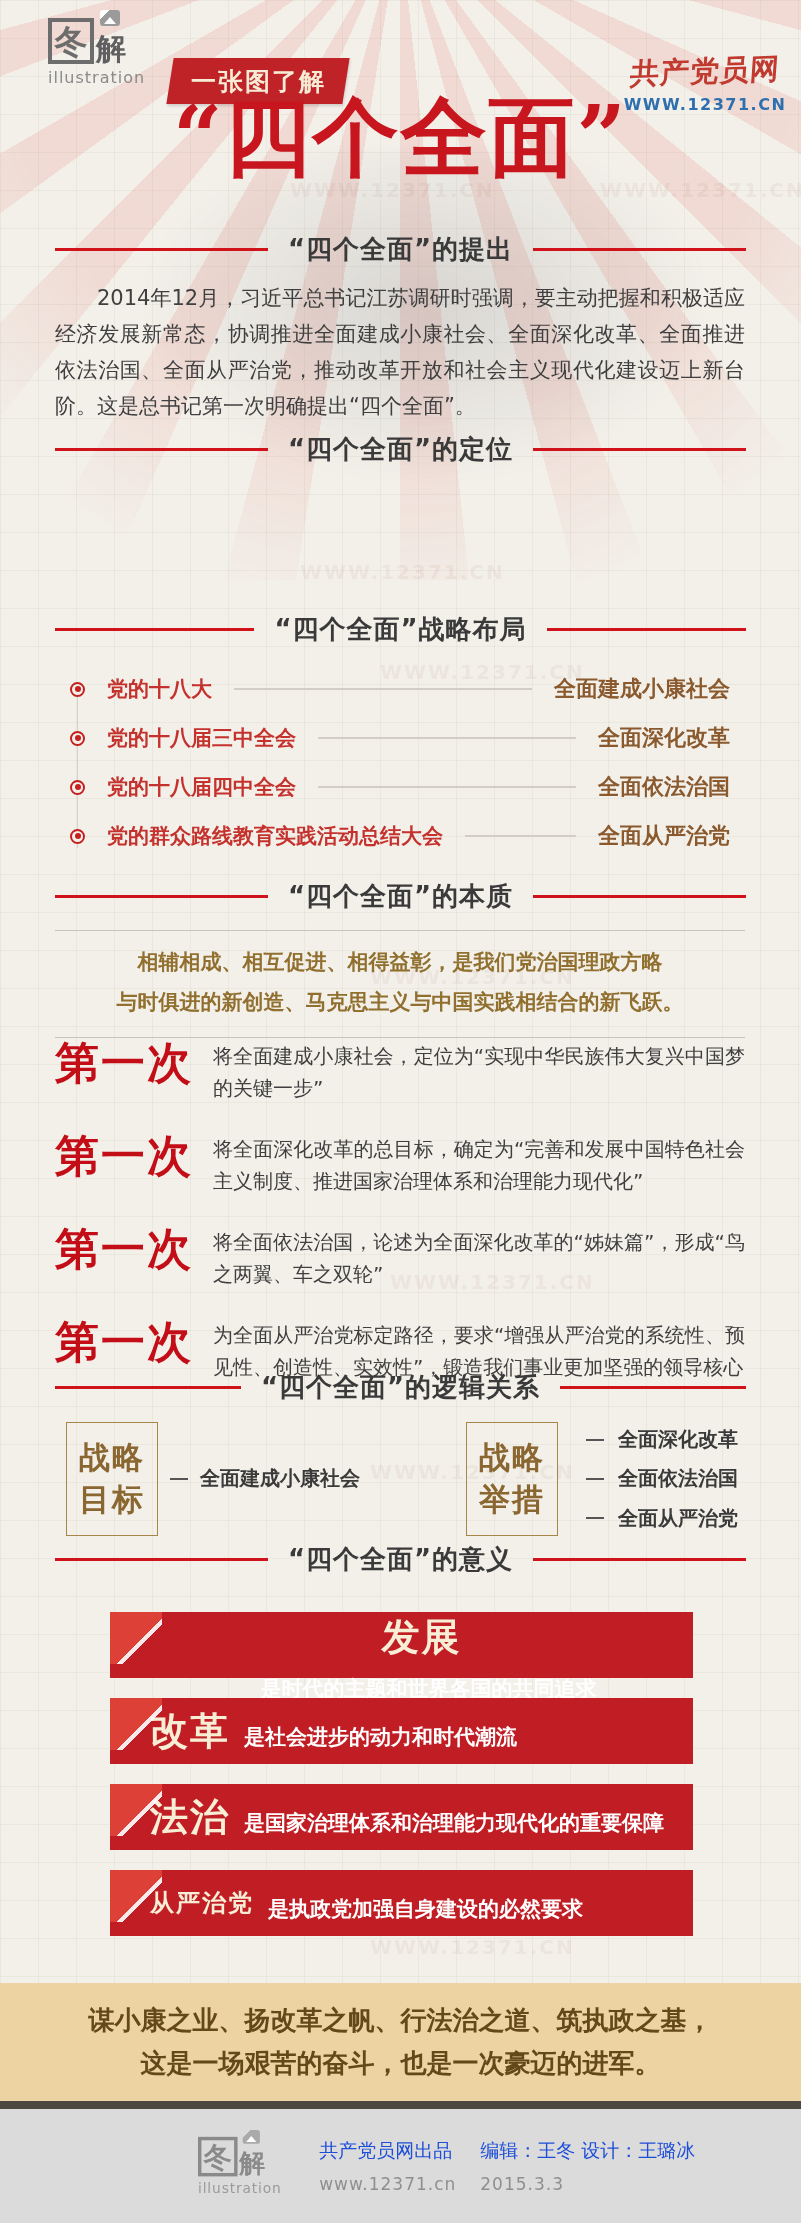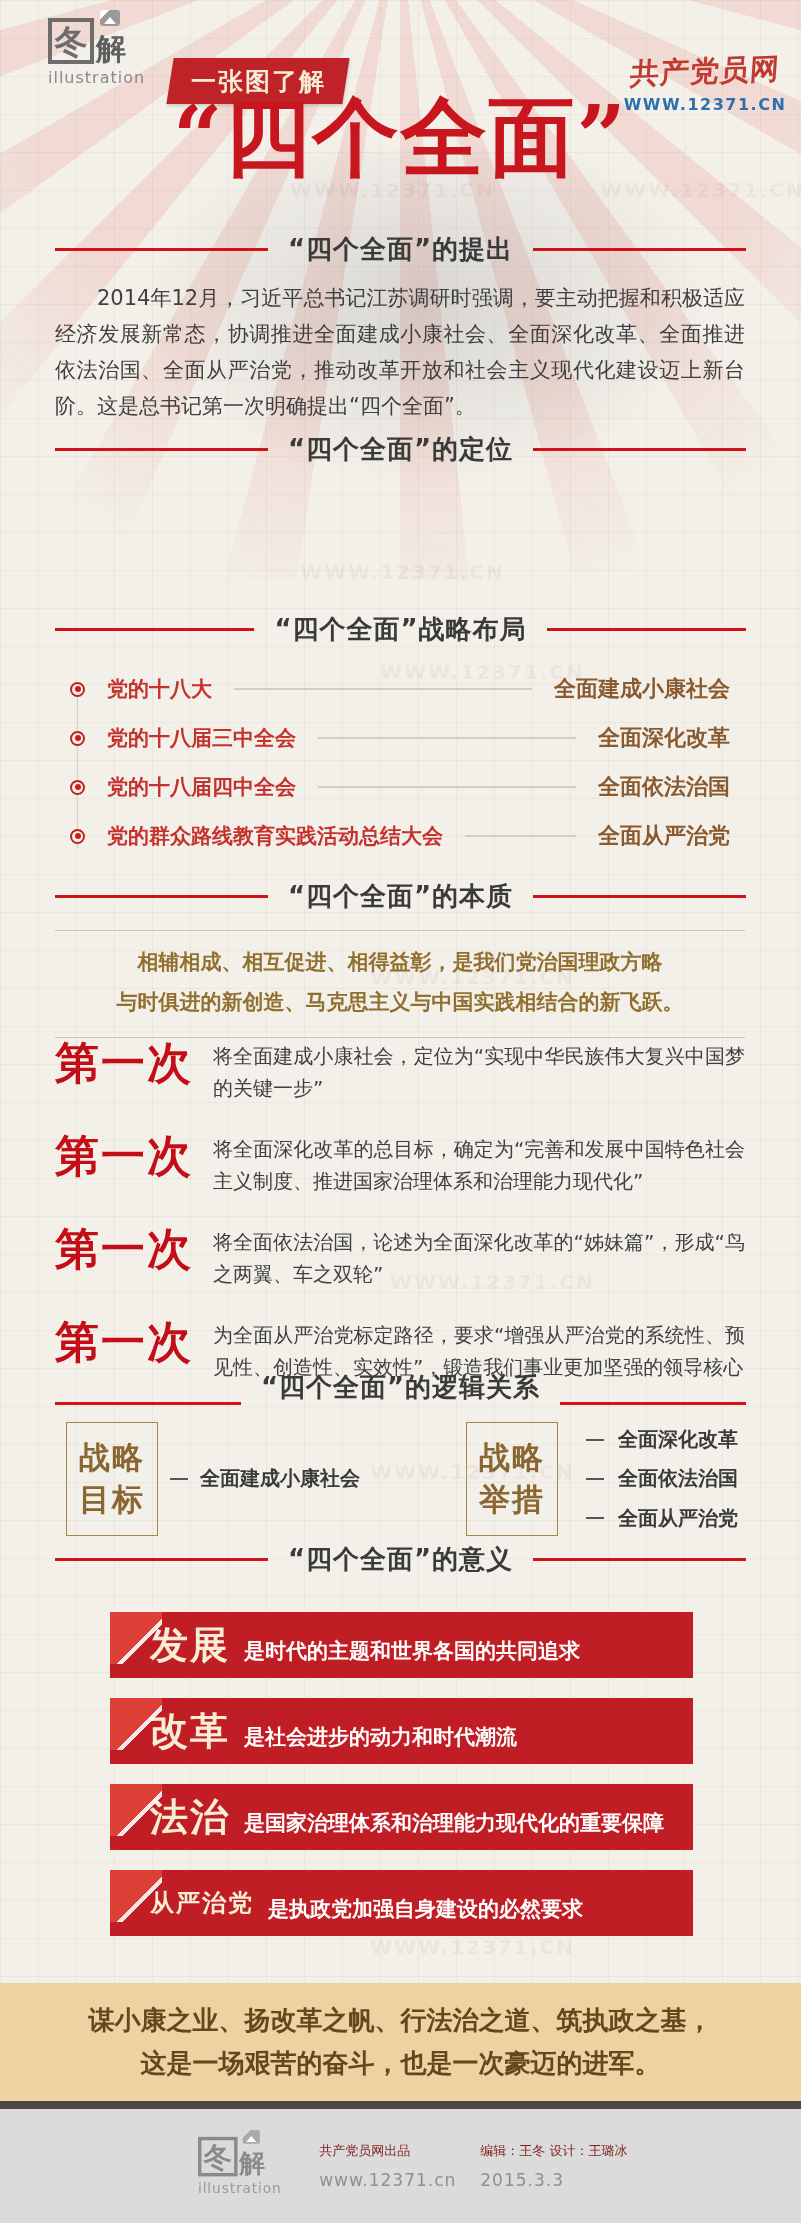--- a/index.html
+++ b/index.html
@@ -162,21 +162,21 @@
   .footer{
     position:absolute; left:0; top:2109px; width:801px; height:114px; background:#dbdbdb;
     display:flex; align-items:center; padding-left:198px; gap:24px;
   }
   .f-logo{ position:relative; transform:scale(0.86); transform-origin:left center; }
   .f-logo .logo-box{ border-color:#8a8a8a; color:#8a8a8a; }
   .f-logo .logo-side{ color:#8a8a8a; }
   .f-logo .pic-icon{ background:linear-gradient(135deg,#dbdbdb 0 26%, #aaaaaa 26%); }
   .f-logo .logo-sub{ color:#9a9a9a; }
   .f-col{ display:flex; flex-direction:column; gap:10px; }
-  .f-col .l1{ font-size:13px; color:#7f1d1d; }
+  .f-col .l1{ font-size:19px; color:#1d4ed8; }
   .f-col .l2{ font-size:17px; color:#8f8f8f; letter-spacing:1px; }
 </style>
 </head>
 <body>
 
 <div class="poster">
 
   <div class="rays"></div>
   <div class="map-blob"></div>
   <span class="wm" style="top:178px;left:290px;">WWW.12371.CN</span>
@@ -279,21 +279,21 @@
     <div class="f-row">
       <div class="f-label">第一次</div>
       <div class="f-text">将全面依法治国，论述为全面深化改革的“姊妹篇”，形成“鸟之两翼、车之双轮”</div>
     </div>
     <div class="f-row">
       <div class="f-label">第一次</div>
       <div class="f-text">为全面从严治党标定路径，要求“增强从严治党的系统性、预见性、创造性、实效性”，锻造我们事业更加坚强的领导核心</div>
     </div>
   </div>
 
-  <div class="sec" style="top:1370px;align-items:flex-end;">
+  <div class="sec" style="top:1370px;">
     <div class="line"></div>
     <div class="txt">“四个全面”的逻辑关系</div>
     <div class="line"></div>
   </div>
   <div class="logic" style="top:1422px;margin-left:11px;">
     <div class="l-group-a">
       <div class="l-box">战略目标</div>
       <div class="l-dash"></div>
       <div class="l-item">全面建成小康社会</div>
     </div>
@@ -315,21 +315,21 @@
       </div>
     </div>
   </div>
 
   <div class="sec" style="top:1542px;">
     <div class="line"></div>
     <div class="txt">“四个全面”的意义</div>
     <div class="line"></div>
   </div>
 
-  <div class="banner" style="top:1612px;">
+  <div class="banner" style="top:1612px;flex-direction:column;">
     <span class="b-term">发展</span>
     <span class="b-desc">是时代的主题和世界各国的共同追求</span>
   </div>
   <div class="banner" style="top:1784px;">
     <span class="b-term">法治</span>
     <span class="b-desc">是国家治理体系和治理能力现代化的重要保障</span>
   </div>
   <div class="banner" style="top:1698px;">
     <span class="b-term">改革</span>
     <span class="b-desc">是社会进步的动力和时代潮流</span>

